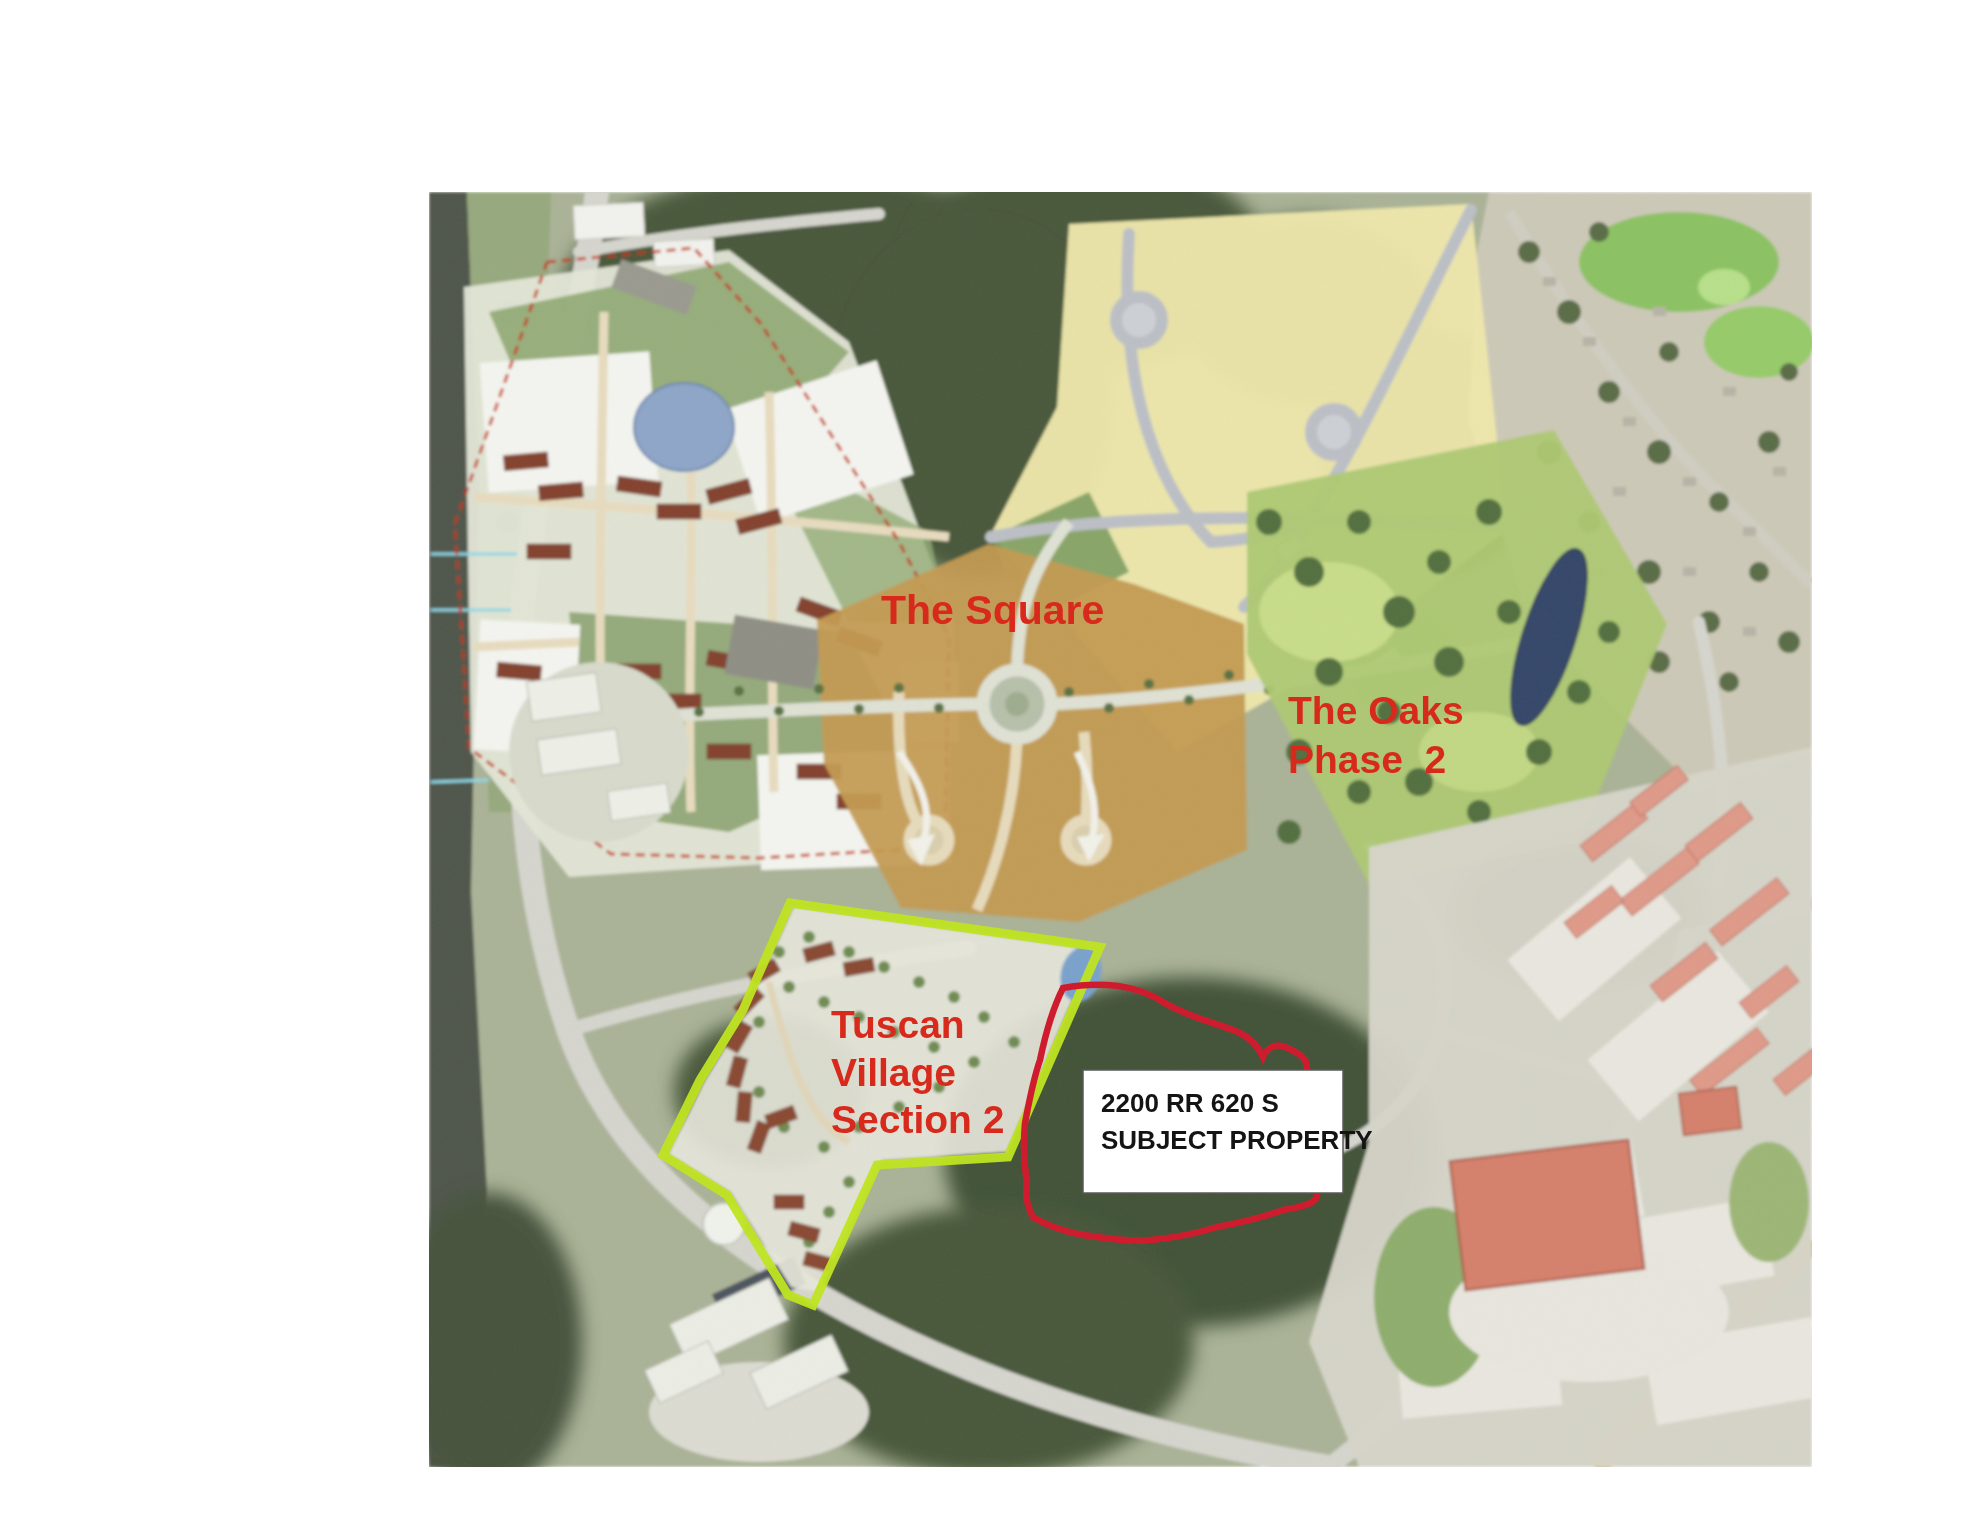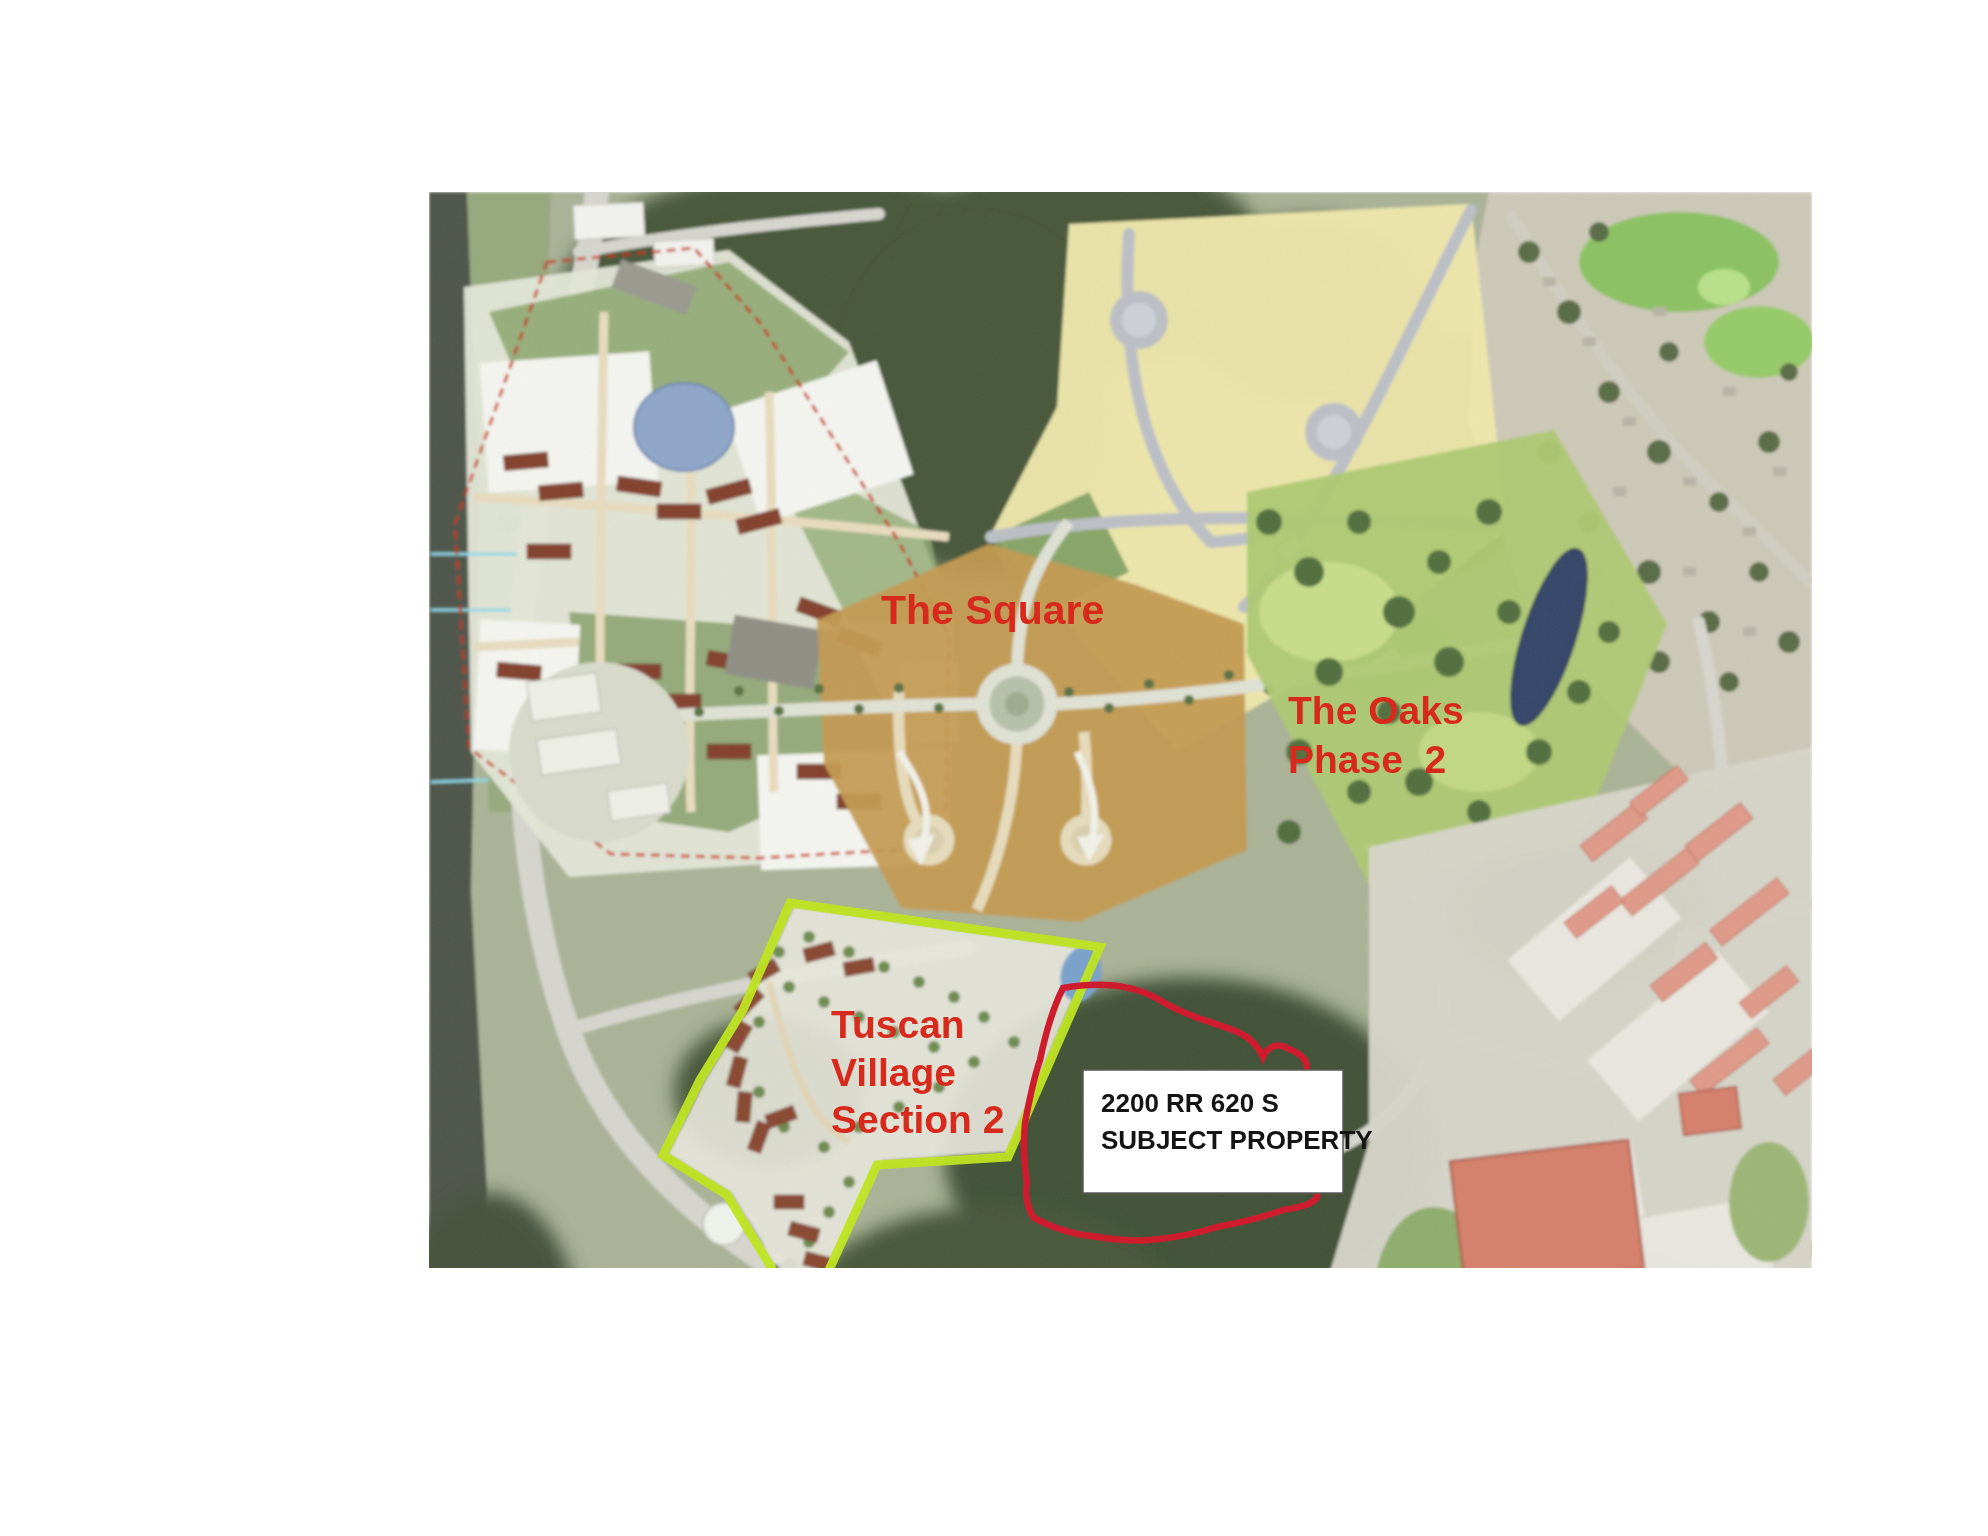--- a/index.html
+++ b/index.html
@@ -1,16 +1,16 @@
 <!DOCTYPE html>
 <html><head>
 <meta charset="utf-8">
 <style>
   html,body{margin:0;padding:0;background:#ffffff;}
-  #canvas{position:relative;width:1988px;height:1268px;background:#ffffff;overflow:hidden;
+  #canvas{position:relative;width:1988px;height:1536px;background:#ffffff;overflow:hidden;
           font-family:"Liberation Sans", sans-serif;}
   #map-wrap{position:absolute;left:429px;top:192px;width:1383px;height:1275px;}
   svg{display:block;}
   .annot{font-family:"Liberation Sans", sans-serif;font-weight:bold;fill:#d8291b;}
   .callout-text{font-family:"Liberation Sans", sans-serif;font-weight:bold;fill:#141414;}
   .pre{white-space:pre;}
 </style>
 </head>
 <body>
 

